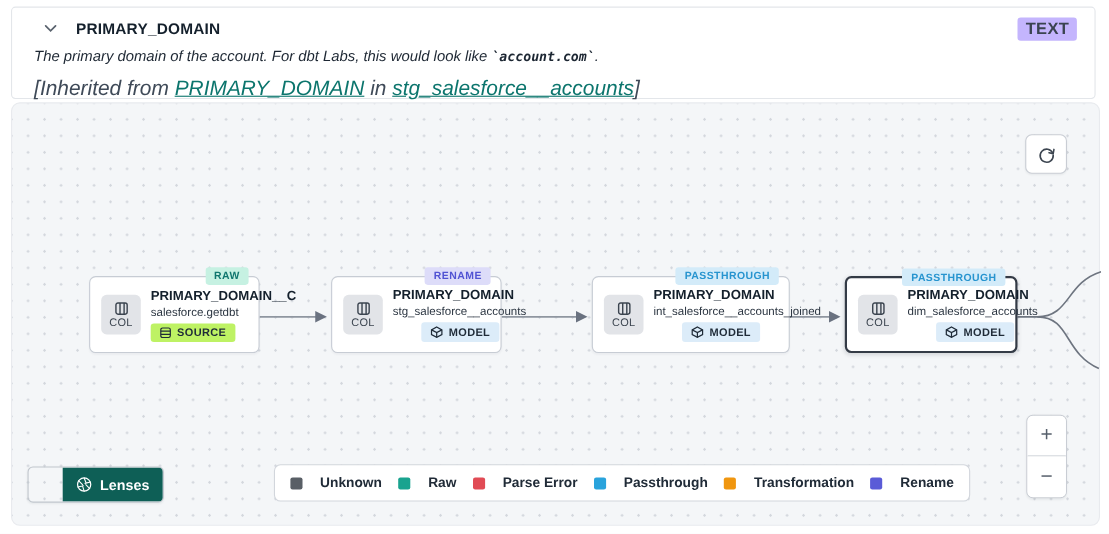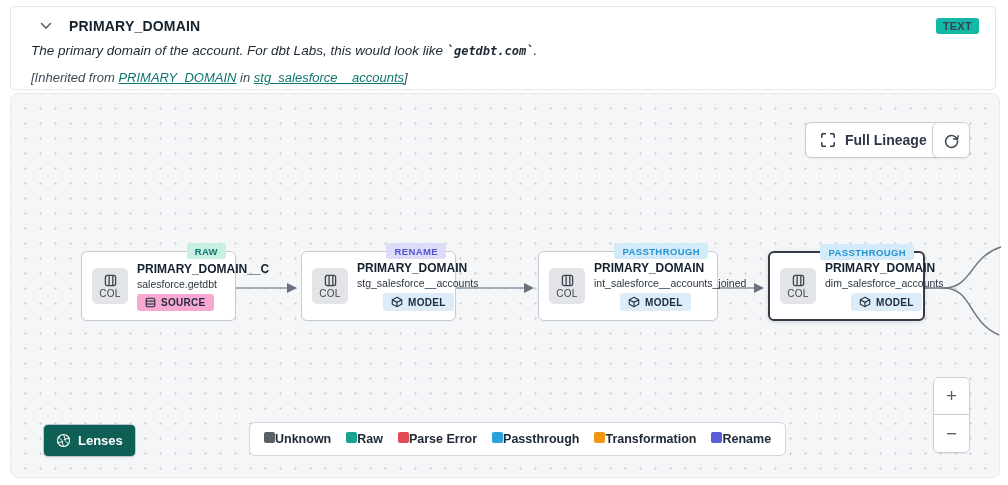--- a/index.html
+++ b/index.html
@@ -7,25 +7,25 @@
     font-family:"Liberation Sans", sans-serif; color:#1d2733; }
 
   
   .header-card { position:absolute; left:10px; top:6px; width:986px; height:84px;
     background:#fff; border:1px solid #e3e6ea; border-radius:4px; padding:8px 16px 8px 20px; }
   .header-row1 { display:flex; align-items:center; height:22px; }
   .chev-btn { width:18px; height:18px; display:flex; align-items:center; justify-content:center;
     cursor:pointer; color:#5a636e; margin-left:6px; }
   .page-title { font-size:14px; font-weight:700; margin-left:14px; letter-spacing:.2px; color:#14202c; }
   .spacer { flex:1; }
-  .text-badge { background:#14b8a6; color:#3a4350; font-size:11px; font-weight:600;
+  .text-badge { background:#c4b5fd; color:#3a4350; font-size:15px; font-weight:600;
     padding:2px 7px; border-radius:3px; letter-spacing:.3px; }
   .desc-row { margin-top:6px; font-size:13.5px; font-style:italic; color:#1d2733; height:20px; }
   .desc-code { font-family:"DejaVu Sans Mono", monospace; font-weight:700; font-size:12px; }
-  .inherit-row { margin-top:7px; font-size:13px; font-style:italic; color:#3f4a58; }
+  .inherit-row { margin-top:7px; font-size:19px; font-style:italic; color:#3f4a58; }
   .inherit-link { color:#0c756d; text-decoration:underline; cursor:pointer; }
 
   
   .canvas { position:absolute; left:10px; top:93px; width:990px; height:385px;
     background:#f4f6f8; border:1px solid #e8eaee; border-radius:8px;
     background-image:radial-gradient(circle, #d3d7dd 1px, transparent 1.3px);
     background-size:15px 15px; background-position:7px 7px; }
   .edges { position:absolute; left:0; top:0; width:990px; height:385px; pointer-events:none; z-index:1; }
 
   
@@ -46,37 +46,37 @@
   .col-chip { width:36px; height:36px; background:#e2e4e8; border-radius:5px; flex:0 0 auto;
     display:flex; flex-direction:column; align-items:center; justify-content:center; gap:1px;
     color:#3c4550; }
   .col-chip .col-label { font-size:10px; font-weight:400; letter-spacing:.3px; color:#3c4550; }
   .node-body { margin-left:9px; display:flex; flex-direction:column; align-items:flex-start; }
   .node-title { font-size:12px; font-weight:700; color:#14202c; line-height:14px; white-space:nowrap;text-align:right; }
   .node-subtitle { font-size:10.5px; color:#2c3642; margin-top:2px; white-space:nowrap; }
   .type-badge { margin-top:4px; display:inline-flex; align-items:center; gap:5px;
     font-size:10px; font-weight:700; letter-spacing:.3px; color:#1f2b38;
     padding:3px 8px; border-radius:3px; }
-  .type-source { background:#f9a8d4;align-items:center; }
+  .type-source { background:#bef264;align-items:center; }
   .type-model { background:#dcecf9;margin-left:26px; }
 
   
-  .lenses-bar { position:absolute; left:32px; top:330px; height:33px; display:flex; z-index:3;
+  .lenses-bar { position:absolute; left:14px; top:330px; height:33px; display:flex; z-index:3;
     border-radius:5px; overflow:hidden; border:1px solid #bfc5cc;
-    box-shadow:0 1px 2px rgba(20,30,40,.06); }
+    box-shadow:0 1px 2px rgba(20,30,40,.06);padding-left:31px; }
   .lenses-btn { background:#0e5f56; color:#fff; display:flex; align-items:center; gap:7px;
     padding:0 12px; font-size:13px; font-weight:700; cursor:pointer; }
   .evolution-btn { background:#fff; display:flex; align-items:center; gap:9px; padding:0 13px;
     font-size:13.5px; font-weight:600; color:#232e3a; cursor:pointer; border-left:1px solid #c9cdd4; }
 
   
   .legend { position:absolute; left:238px; top:328px; height:34px; background:#fff;
     border:1px solid #d2d6dc; border-radius:6px; display:flex; align-items:center;
     padding:0 14px; gap:15px; z-index:3; }
-  .legend-item { display:flex; align-items:flex-start; gap:0; font-size:12.5px; font-weight:600; color:#202b37; }
+  .legend-item { display:flex; align-items:center; gap:16px; font-size:12.5px; font-weight:600; color:#202b37; }
   .legend-swatch { width:11px; height:11px; border-radius:2px; display:inline-block; }
 
   
   .zoom-ctl { position:absolute; left:922px; top:283px; width:37px; z-index:3;
     background:#fff; border:1px solid #c9cdd4; border-radius:6px; overflow:hidden;
     display:flex; flex-direction:column; box-shadow:0 1px 2px rgba(20,30,40,.06); }
   .zoom-btn { height:37px; display:flex; align-items:center; justify-content:center;
     font-size:19px; color:#565f6b; cursor:pointer; background:#fff; }
   .zoom-btn:first-child { border-bottom:1px solid #c9cdd4; }
 
@@ -90,21 +90,21 @@
     <span class="chev-btn">
       <svg width="12" height="8" viewBox="0 0 12 8">
           <path d="M1.5 1.5 L6 6 L10.5 1.5" fill="none" stroke="currentColor" stroke-width="1.6" stroke-linecap="round"></path>
         </svg>
     </span>
     <span class="page-title">PRIMARY_DOMAIN</span>
     <span class="spacer"></span>
     <span class="text-badge">TEXT</span>
   </div>
   <div class="desc-row">
-    <span>The primary domain of the account. For dbt Labs, this would look like </span><span class="desc-code">`getdbt.com`</span><span>.</span>
+    <span>The primary domain of the account. For dbt Labs, this would look like </span><span class="desc-code">`account.com`</span><span>.</span>
   </div>
   <div class="inherit-row">
     <span>[Inherited from </span><a class="inherit-link">PRIMARY_DOMAIN</a><span> in </span><a class="inherit-link">stg_salesforce__accounts</a><span>]</span>
   </div>
 </div>
 
 <div class="canvas">
 
   <svg class="edges" viewBox="0 0 990 385">
     <defs>
@@ -112,26 +112,20 @@
         <path d="M0 0 L10 5 L0 10 z" fill="#6a7280"></path>
       </marker>
     </defs>
     <line x1="225" y1="194" x2="284" y2="194" stroke="#8f96a0" stroke-width="1.5" marker-end="url(#arrow)"></line>
     <line x1="445" y1="194" x2="521" y2="194" stroke="#8f96a0" stroke-width="1.5" marker-end="url(#arrow)"></line>
     <line x1="707" y1="194" x2="751" y2="194" stroke="#8f96a0" stroke-width="1.5" marker-end="url(#arrow)"></line>
     <path d="M914 194 L932 194 C962 194 958 163 990 153" fill="none" stroke="#6e7580" stroke-width="1.5"></path>
     <path d="M932 194 C962 194 956 227 988 241" fill="none" stroke="#6e7580" stroke-width="1.5"></path>
   </svg>
 
-  <div class="ctl full-lineage">
-    <svg width="16" height="16" viewBox="0 0 18 18">
-        <path d="M2 6V3.2C2 2.5 2.5 2 3.2 2H6 M12 2h2.8c.7 0 1.2.5 1.2 1.2V6 M16 12v2.8c0 .7-.5 1.2-1.2 1.2H12 M6 16H3.2C2.5 16 2 15.5 2 14.8V12" fill="none" stroke="#2d3748" stroke-width="1.7" stroke-linecap="round"></path>
-      </svg>
-    <span>Full Lineage</span>
-  </div>
   <div class="ctl refresh">
     <svg width="17" height="17" viewBox="0 0 20 20">
         <path d="M16.5 8.5 A 7 7 0 1 0 17 10.5" fill="none" stroke="currentColor" stroke-width="1.7" stroke-linecap="round"></path>
         <path d="M17.8 4.5 L17 9 L12.6 8" fill="none" stroke="currentColor" stroke-width="1.7" stroke-linecap="round" stroke-linejoin="round"></path>
       </svg>
   </div>
 
   <div class="node" style="left:70px; width:155px;">
     <span class="status-badge" style="background: rgb(198, 241, 226); color: rgb(15, 118, 110);">RAW</span>
     <span class="col-chip">

